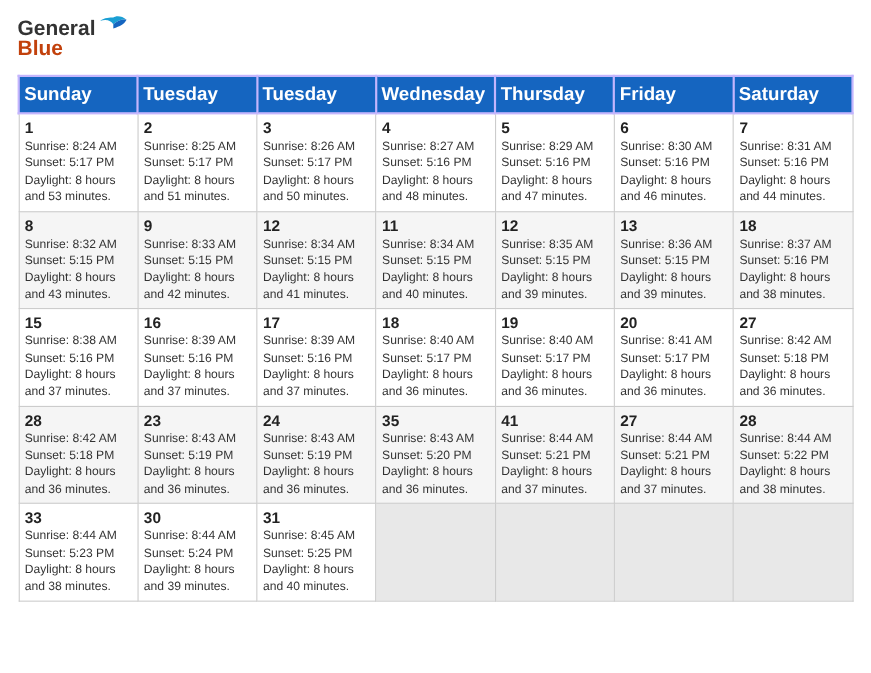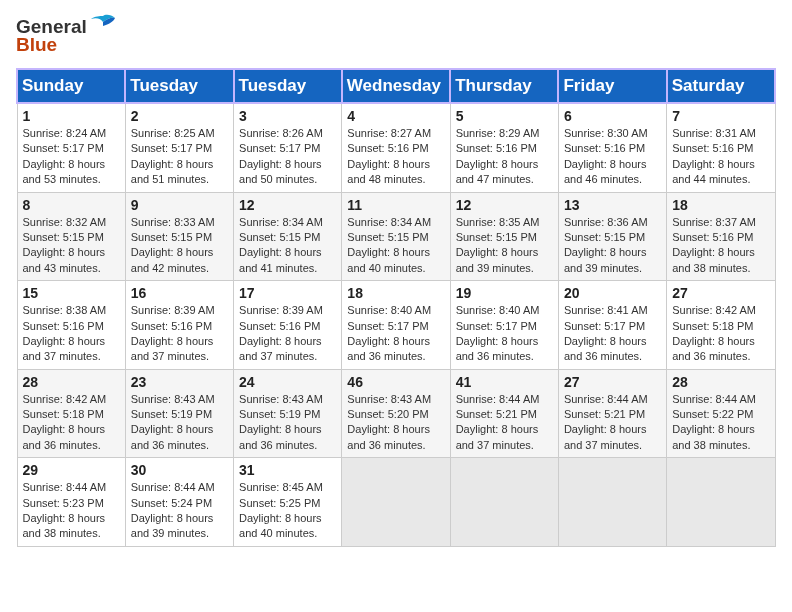--- a/index.html
+++ b/index.html
@@ -208,39 +208,39 @@
         </td>
         <td>
           <span class="day-number">23</span>
           <div class="day-info">Sunrise: 8:43 AM<br>Sunset: 5:19 PM<br>Daylight: 8 hours<br>and 36 minutes.</div>
         </td>
         <td>
           <span class="day-number">24</span>
           <div class="day-info">Sunrise: 8:43 AM<br>Sunset: 5:19 PM<br>Daylight: 8 hours<br>and 36 minutes.</div>
         </td>
         <td>
-          <span class="day-number">46</span>
+          <span class="day-number">35</span>
           <div class="day-info">Sunrise: 8:43 AM<br>Sunset: 5:20 PM<br>Daylight: 8 hours<br>and 36 minutes.</div>
         </td>
         <td>
           <span class="day-number">41</span>
           <div class="day-info">Sunrise: 8:44 AM<br>Sunset: 5:21 PM<br>Daylight: 8 hours<br>and 37 minutes.</div>
         </td>
         <td>
           <span class="day-number">27</span>
           <div class="day-info">Sunrise: 8:44 AM<br>Sunset: 5:21 PM<br>Daylight: 8 hours<br>and 37 minutes.</div>
         </td>
         <td>
           <span class="day-number">28</span>
           <div class="day-info">Sunrise: 8:44 AM<br>Sunset: 5:22 PM<br>Daylight: 8 hours<br>and 38 minutes.</div>
         </td>
       </tr>
       <tr>
         <td>
-          <span class="day-number">29</span>
+          <span class="day-number">33</span>
           <div class="day-info">Sunrise: 8:44 AM<br>Sunset: 5:23 PM<br>Daylight: 8 hours<br>and 38 minutes.</div>
         </td>
         <td>
           <span class="day-number">30</span>
           <div class="day-info">Sunrise: 8:44 AM<br>Sunset: 5:24 PM<br>Daylight: 8 hours<br>and 39 minutes.</div>
         </td>
         <td>
           <span class="day-number">31</span>
           <div class="day-info">Sunrise: 8:45 AM<br>Sunset: 5:25 PM<br>Daylight: 8 hours<br>and 40 minutes.</div>
         </td>

